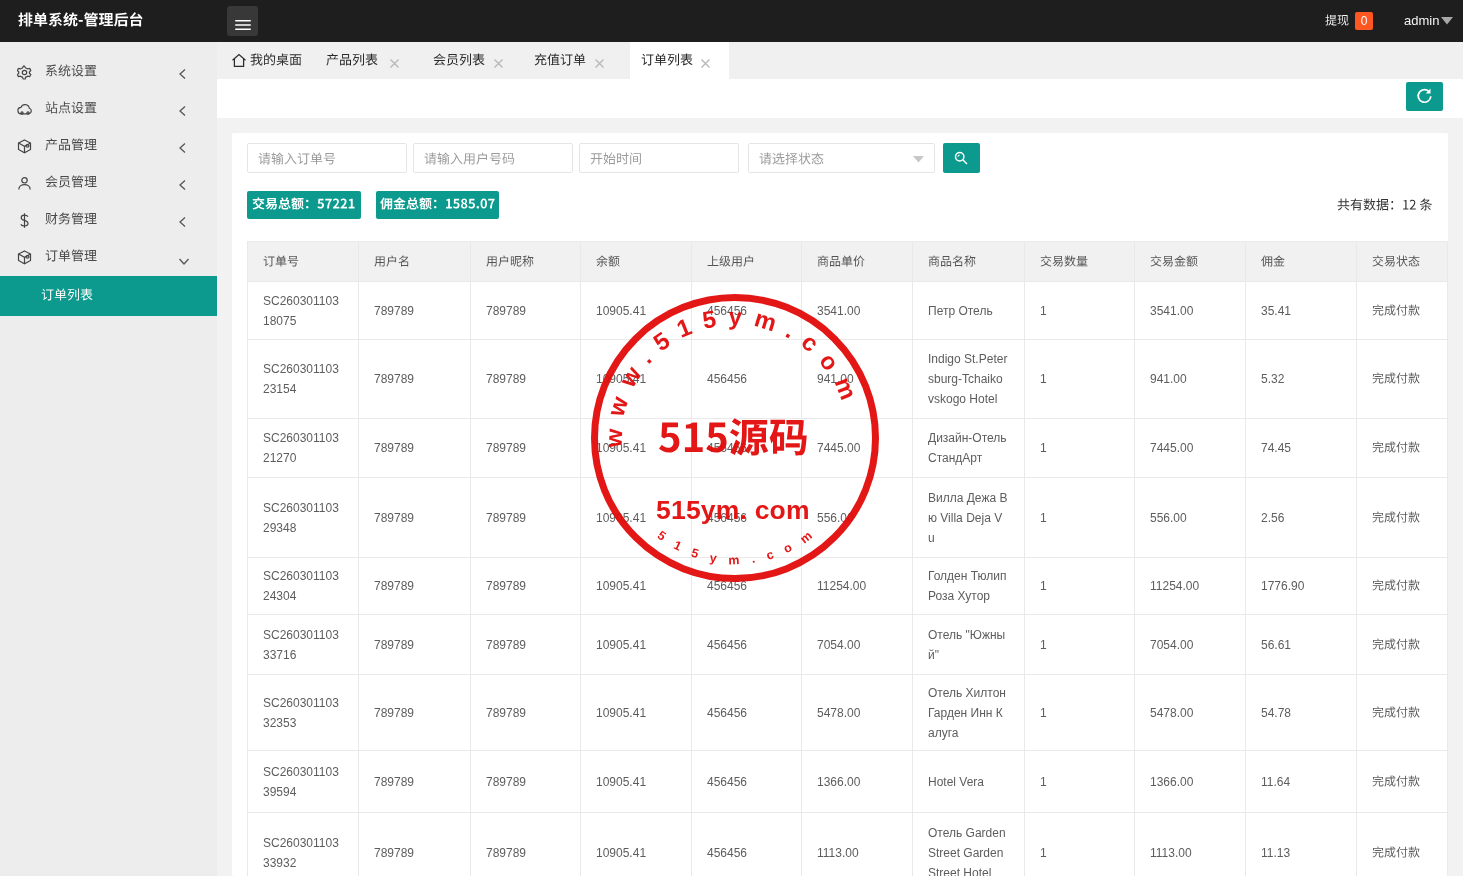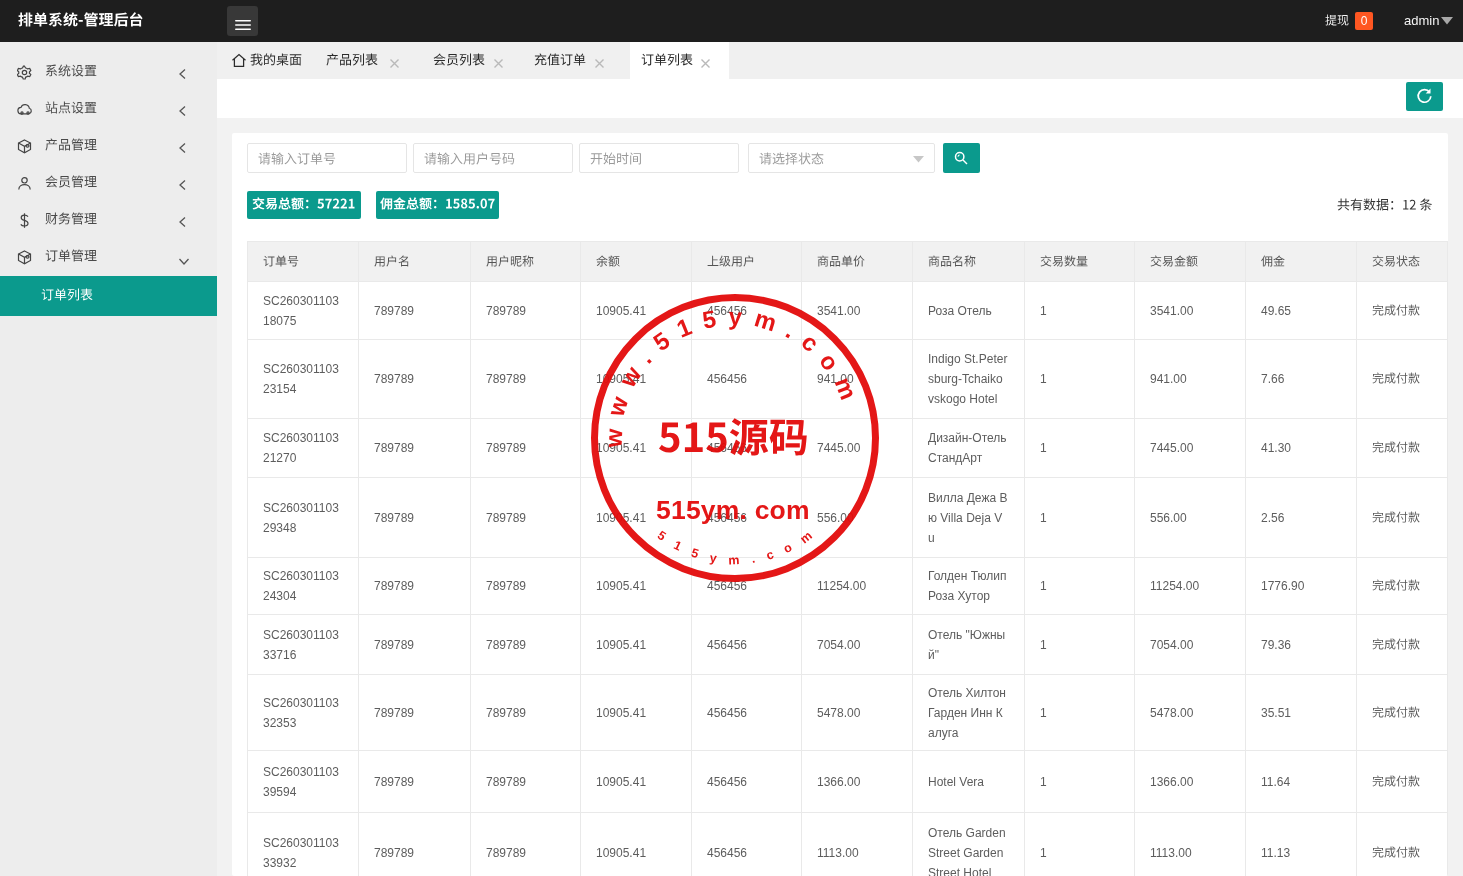--- a/index.html
+++ b/index.html
@@ -293,54 +293,54 @@
         </tr>
       </thead>
 <tbody>
         <tr style="height:58px">
           <td>SC260301103<br>18075</td>
           <td>789789</td>
           <td>789789</td>
           <td>10905.41</td>
           <td>456456</td>
           <td>3541.00</td>
-          <td>Роза Отель</td>
+          <td>Петр Отель</td>
           <td>1</td>
           <td>3541.00</td>
-          <td>49.65</td>
+          <td>35.41</td>
           <td><svg width="49" height="15" viewBox="0 -10.6 49 15" style="vertical-align:middle">
 <use href="#gdone"></use>
             </svg></td>
         </tr>
         <tr style="height:79px">
           <td>SC260301103<br>23154</td>
           <td>789789</td>
           <td>789789</td>
           <td>10905.41</td>
           <td>456456</td>
           <td>941.00</td>
           <td>Indigo St.Peter<br>sburg-Tchaiko<br>vskogo Hotel</td>
           <td>1</td>
           <td>941.00</td>
-          <td>7.66</td>
+          <td>5.32</td>
           <td><svg width="49" height="15" viewBox="0 -10.6 49 15" style="vertical-align:middle">
 <use href="#gdone"></use>
             </svg></td>
         </tr>
         <tr style="height:59px">
           <td>SC260301103<br>21270</td>
           <td>789789</td>
           <td>789789</td>
           <td>10905.41</td>
           <td>456456</td>
           <td>7445.00</td>
           <td>Дизайн-Отель<br>СтандАрт</td>
           <td>1</td>
           <td>7445.00</td>
-          <td>41.30</td>
+          <td>74.45</td>
           <td><svg width="49" height="15" viewBox="0 -10.6 49 15" style="vertical-align:middle">
 <use href="#gdone"></use>
             </svg></td>
         </tr>
         <tr style="height:80px">
           <td>SC260301103<br>29348</td>
           <td>789789</td>
           <td>789789</td>
           <td>10905.41</td>
           <td>456456</td>
@@ -371,36 +371,36 @@
         <tr style="height:60px">
           <td>SC260301103<br>33716</td>
           <td>789789</td>
           <td>789789</td>
           <td>10905.41</td>
           <td>456456</td>
           <td>7054.00</td>
           <td>Отель "Южны<br>й"</td>
           <td>1</td>
           <td>7054.00</td>
-          <td>79.36</td>
+          <td>56.61</td>
           <td><svg width="49" height="15" viewBox="0 -10.6 49 15" style="vertical-align:middle">
 <use href="#gdone"></use>
             </svg></td>
         </tr>
         <tr style="height:76px">
           <td>SC260301103<br>32353</td>
           <td>789789</td>
           <td>789789</td>
           <td>10905.41</td>
           <td>456456</td>
           <td>5478.00</td>
           <td>Отель Хилтон<br>Гарден Инн К<br>алуга</td>
           <td>1</td>
           <td>5478.00</td>
-          <td>35.51</td>
+          <td>54.78</td>
           <td><svg width="49" height="15" viewBox="0 -10.6 49 15" style="vertical-align:middle">
 <use href="#gdone"></use>
             </svg></td>
         </tr>
         <tr style="height:62px">
           <td>SC260301103<br>39594</td>
           <td>789789</td>
           <td>789789</td>
           <td>10905.41</td>
           <td>456456</td>

